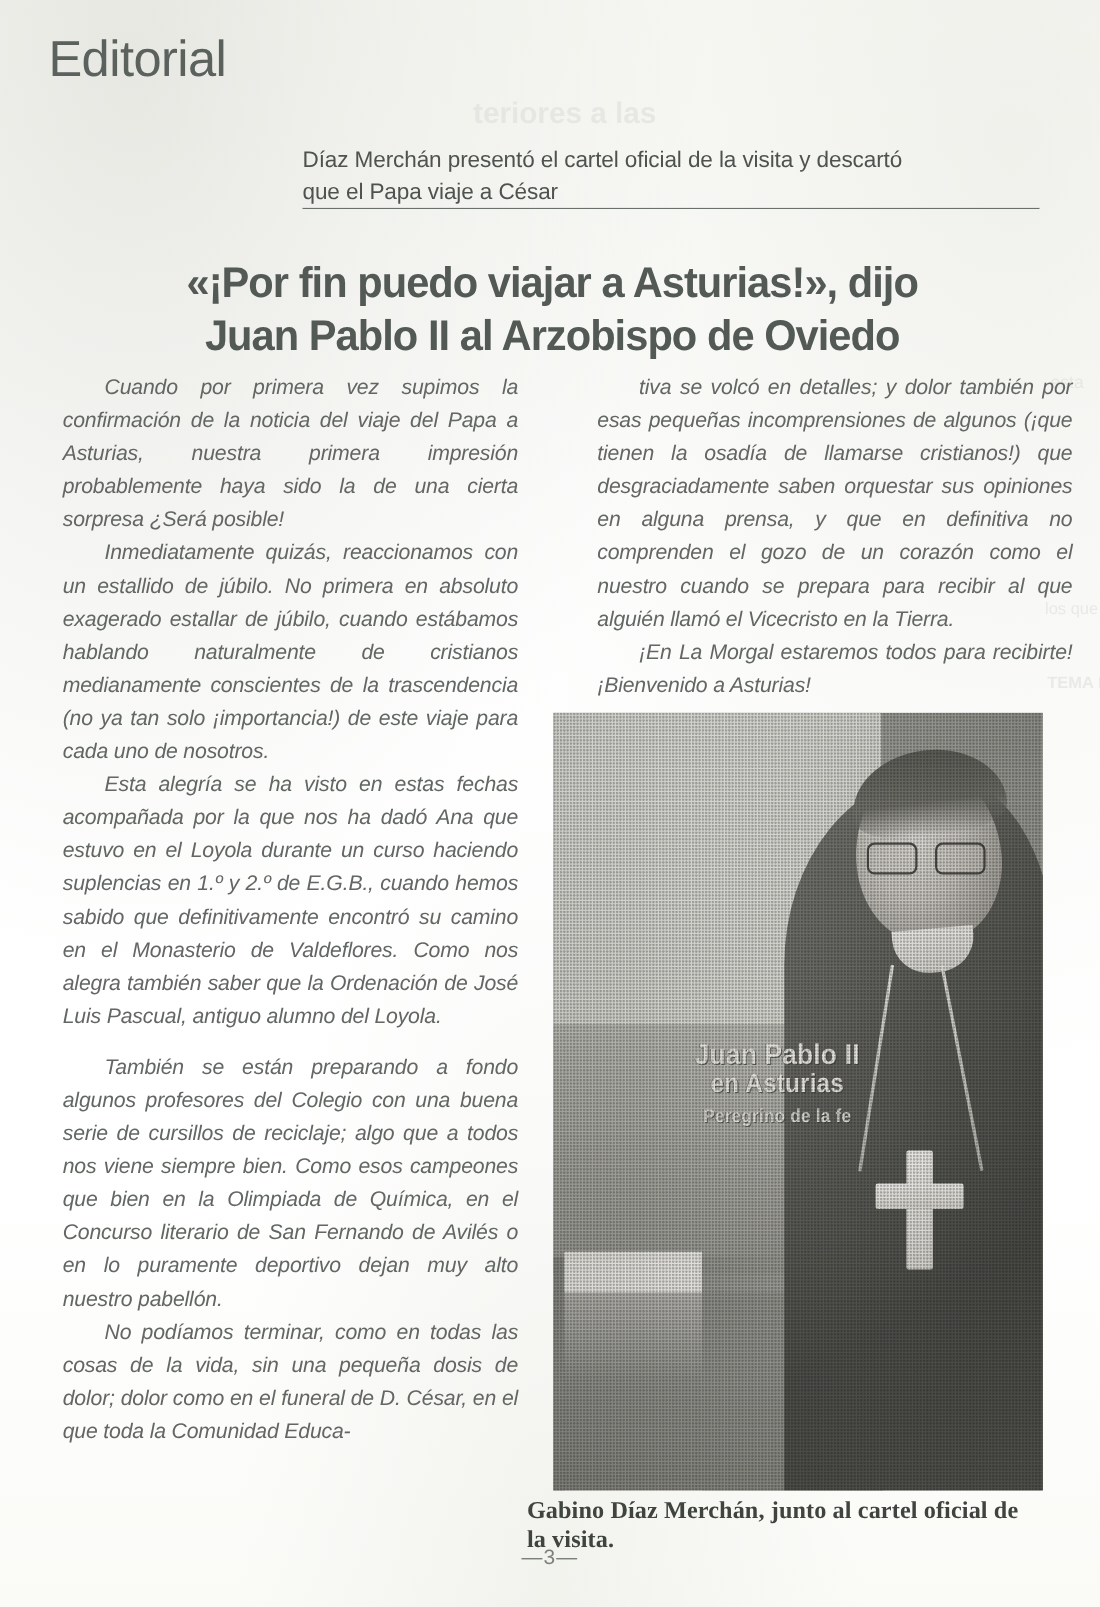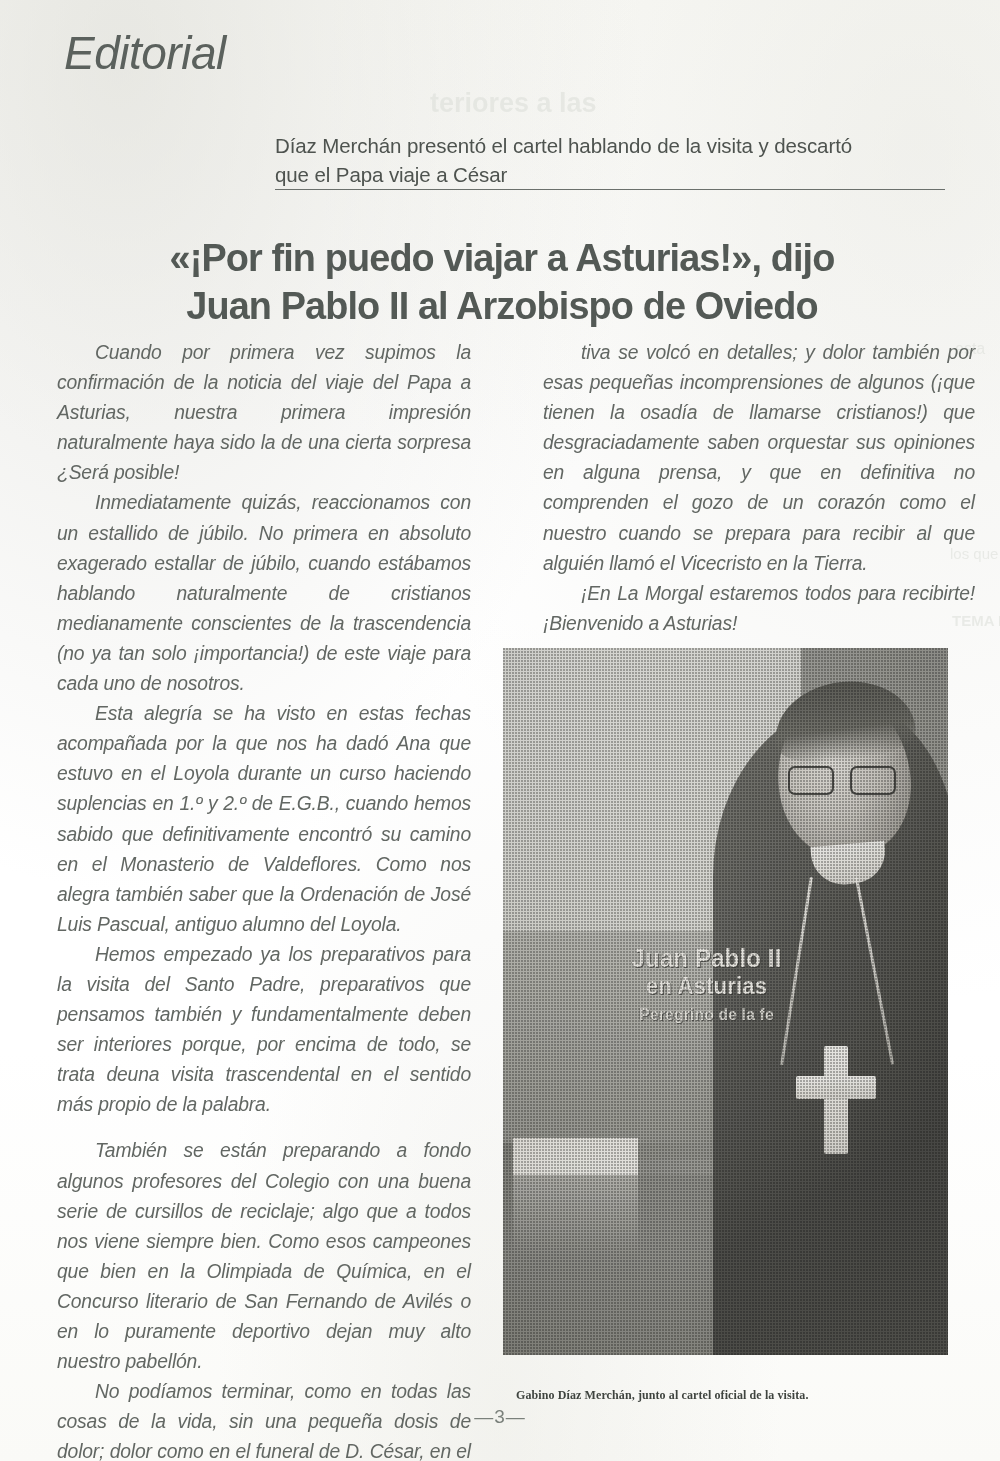--- a/index.html
+++ b/index.html
@@ -33,24 +33,23 @@
     opacity: 0.5;
     font-family: "Liberation Sans", sans-serif;
     white-space: nowrap;
     pointer-events: none;
     user-select: none;
   }
 
   
   .editorial-title {
     position: absolute;
-    left: 64px;
+    left: 44px;
     top: 26px;
     font-size: 46px;
-    font-style: italic;
     font-weight: 400;
     letter-spacing: -0.5px;
     color: #5b615d;
   }
 
   
   .kicker {
     position: absolute;
     left: 275px;
     top: 131px;
@@ -257,29 +256,28 @@
   }
   .photo-vignette {
     position: absolute; inset: 0;
     background: radial-gradient(ellipse at 45% 45%, rgba(255,255,255,0.10) 0%, rgba(80,80,76,0.10) 70%, rgba(60,60,57,0.22) 100%);
     pointer-events: none;
   }
 
   
   .caption {
     position: absolute;
-    left: 516px;
+    left: 479px;
     top: 1360px;
     width: 452px;
     font-family: "Liberation Serif", serif;
     font-weight: 700;
-    font-size: 12px;
+    font-size: 22px;
     color: #3f443f;
     letter-spacing: 0.1px;
-    margin-top: 28px;
   }
 
   
   .folio {
     position: absolute;
     left: 0;
     top: 1406px;
     width: 1000px;
     text-align: center;
     font-size: 19px;
@@ -295,35 +293,34 @@
   <div class="paper-tint"></div>
 
   <div class="bleed" style="left:430px; top:88px; font-size:27px; font-weight:700;">teriores a las</div>
   <div class="bleed" style="left:955px; top:340px; font-size:16px;">esta</div>
   <div class="bleed" style="left:950px; top:545px; font-size:15px;">los que el</div>
   <div class="bleed" style="left:952px; top:612px; font-size:15px; font-weight:700;">TEMA DE</div>
 
   <div class="editorial-title">Editorial</div>
 
   <div class="kicker">
-    <div>Díaz Merchán presentó  el cartel hablando de la visita y descartó</div>
+    <div>Díaz Merchán presentó  el cartel oficial de la visita y descartó</div>
     <div>que el Papa viaje a César</div>
   </div>
   <div class="kicker-rule"></div>
 
   <h1 class="headline">
     <div>«¡Por fin puedo viajar a Asturias!», dijo</div>
     <div>Juan Pablo II al Arzobispo de Oviedo</div>
   </h1>
 
   <div class="col col-left">
-    <p>Cuando por primera vez supimos la confirmación de la noticia del viaje del Papa a Asturias, nuestra primera impresión naturalmente haya sido la de una cierta sorpresa ¿Será posible!</p>
+    <p>Cuando por primera vez supimos la confirmación de la noticia del viaje del Papa a Asturias, nuestra primera impresión probablemente haya sido la de una cierta sorpresa ¿Será posible!</p>
     <p>Inmediatamente quizás, reaccionamos con un estallido de júbilo. No primera en absoluto exagerado estallar de júbilo, cuando estábamos hablando naturalmente de cristianos medianamente conscientes de la trascendencia (no ya tan solo ¡importancia!) de este viaje para cada uno de nosotros.</p>
     <p>Esta alegría se ha visto en estas fechas acompañada por la que nos ha dadó Ana que estuvo en el Loyola durante un curso haciendo suplencias en 1.º y 2.º de E.G.B., cuando hemos sabido que definitivamente encontró su camino en el Monasterio de Valdeflores. Como nos alegra también saber que la Ordenación de José Luis Pascual, antiguo alumno del Loyola.</p>
-    <p>Hemos empezado ya los preparativos para la visita del Santo Padre, preparativos que pensamos también y fundamentalmente deben ser interiores porque, por encima de todo, se trata deuna visita trascendental en el sentido más propio de la palabra.</p>
     <p class="gap-before">También se están preparando a fondo algunos profesores del Colegio con una buena serie de cursillos de reciclaje; algo que a todos nos viene siempre bien. Como esos campeones que bien en la Olimpiada de Química, en el Concurso literario de San Fernando de Avilés o en lo puramente deportivo dejan muy alto nuestro pabellón.</p>
     <p>No podíamos terminar, como en todas las cosas de la vida, sin una pequeña dosis de dolor; dolor como en el funeral de D. César, en el que toda la Comunidad Educa-</p>
   </div>
 
   <div class="col col-right">
     <p>tiva se volcó en detalles; y dolor también por esas pequeñas incomprensiones de algunos (¡que tienen la osadía de llamarse cristianos!) que desgraciadamente saben orquestar sus opiniones en alguna prensa, y que en definitiva no comprenden el gozo de un corazón como el nuestro cuando se prepara para recibir al que alguién llamó el Vicecristo en la Tierra.</p>
     <p>¡En La Morgal estaremos todos para recibirte! ¡Bienvenido a Asturias!</p>
   </div>
 
   <figure class="photo" style="margin:0;">

